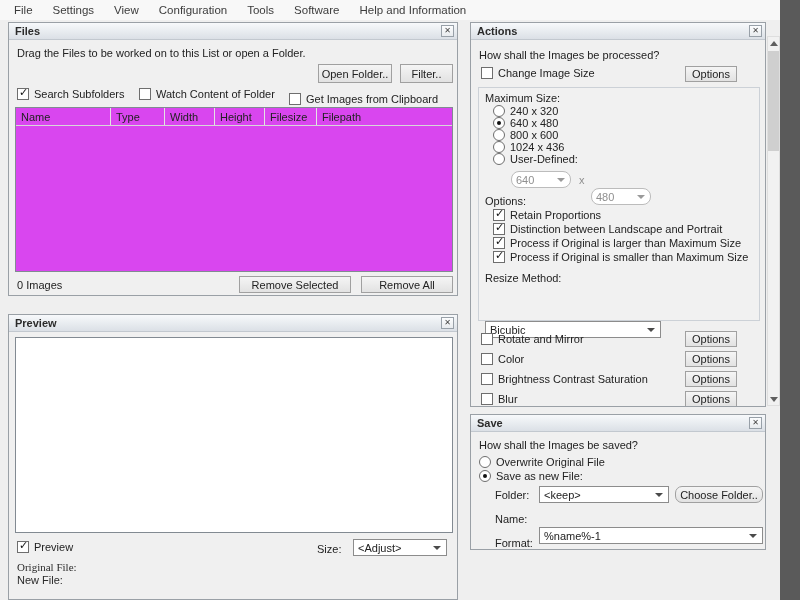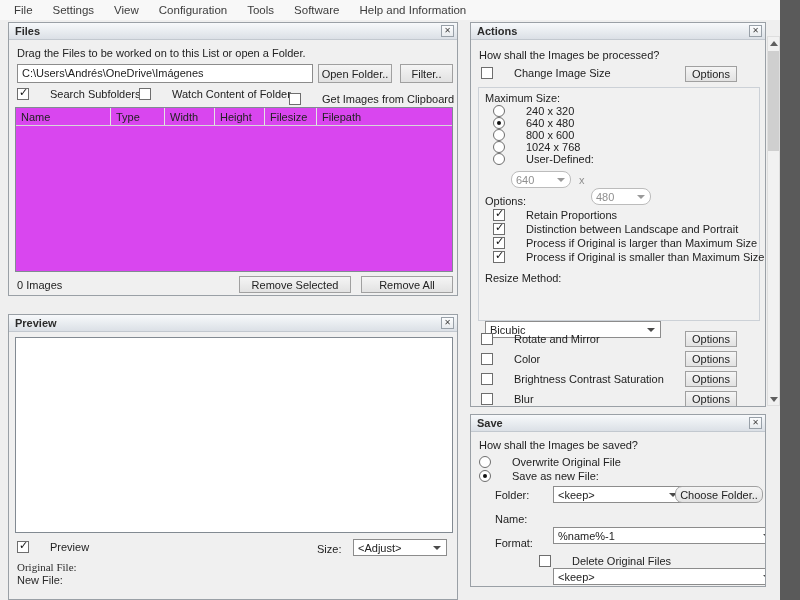--- a/index.html
+++ b/index.html
@@ -28,21 +28,21 @@
          display:flex; align-items:center; justify-content:center; font-size:11px; color:#222; cursor:default; }
   .input { background:#fff; border:1px solid #8c8c8c; padding:1px 4px; line-height:15px;
            white-space:nowrap; overflow:hidden; }
   .combo { background:#fff; border:1px solid #8c8c8c; padding:0 18px 0 4px;
            display:flex; align-items:center; position:relative; white-space:nowrap; overflow:hidden; }
   .combo::after { content:""; position:absolute; right:5px; top:50%; margin-top:-2px;
                   border-left:4px solid transparent; border-right:4px solid transparent; border-top:4px solid #4a4a4a; }
   .combo.dis { color:#8f8f8f; border-color:#bcbcbc;border-radius:8px; }
   .combo.dis::after { border-top-color:#9a9a9a; }
 
-  .cbrow, .rbrow { display:flex; align-items:center; gap:21px; white-space:nowrap; }
+  .cbrow, .rbrow { display:flex; align-items:center; gap:5px; white-space:nowrap; }
   .cb { width:12px; height:12px; border:1px solid #6e6e6e; background:#fff; position:relative; flex:none; }
   .cb.checked::after { content:"✓"; position:absolute; left:1px; top:-3px; font-size:11px; font-weight:bold; color:#111; }
   .rb { width:12px; height:12px; border:1px solid #6e6e6e; border-radius:50%; background:#fff; position:relative; flex:none; }
   .rb.sel::after { content:""; position:absolute; left:3px; top:3px; width:4px; height:4px; border-radius:50%; background:#111; }
 
   
   .tbl { position:absolute; background:#d946ef; border:1px solid #828a92; }
   .thead { display:flex; height:18px; border-bottom:1px solid #d8d8d8; align-items:center; }
   .th { padding-left:5px; border-right:1px solid #e4e4e4; height:100%; display:flex; align-items:center; color:#222; }
 
@@ -73,21 +73,20 @@
     <span class="mi">Help and Information</span>
   </div>
 
   <div class="panel" style="left:8px;top:22px;width:450px;height:274px;">
     <div class="titlebar">
       <span class="ptitle">Files</span>
       <span class="close">✕</span>
     </div>
     <div class="abs" style="left:8px;top:24px;">Drag the Files to be worked on to this List or open a Folder.</div>
 
-    <div class="input abs" style="left:8px;top:41px;width:296px;height:19px;">C:\Users\Andrés\OneDrive\Imágenes</div>
     <div class="btn abs" style="left:309px;top:41px;width:74px;height:19px;">Open Folder..</div>
     <div class="btn abs" style="left:391px;top:41px;width:53px;height:19px;">Filter..</div>
 
     <label class="cbrow abs" style="left:8px;top:65px;">
       <span class="cb checked"></span>
       <span>Search Subfolders</span>
     </label>
     <label class="cbrow abs" style="left:130px;top:65px;">
       <span class="cb"></span>
       <span>Watch Content of Folder</span>
@@ -155,21 +154,21 @@
       <label class="rbrow abs" style="left:14px;top:29px;">
         <span class="rb sel"></span>
         <span>640 x 480</span>
       </label>
       <label class="rbrow abs" style="left:14px;top:41px;">
         <span class="rb"></span>
         <span>800 x 600</span>
       </label>
       <label class="rbrow abs" style="left:14px;top:53px;">
         <span class="rb"></span>
-        <span>1024 x 768</span>
+        <span>1024 x 436</span>
       </label>
       <label class="rbrow abs" style="left:14px;top:65px;">
         <span class="rb"></span>
         <span>User-Defined:</span>
       </label>
 
       <div class="combo dis abs" style="left:32px;top:83px;width:60px;height:17px;">
         <span>640</span>
       </div>
       <span class="abs" style="left:100px;top:86px;color:#8f8f8f;">x</span>
@@ -230,21 +229,21 @@
   <div class="sb">
     <div class="sb-arr" style="top:0;">
         <span class="tri-up"></span>
       </div>
     <div class="sb-thumb"></div>
     <div class="sb-arr" style="bottom:0;">
         <span class="tri-dn"></span>
       </div>
   </div>
 
-  <div class="panel" style="left:470px;top:414px;width:296px;height:173px;padding-left:14px;">
+  <div class="panel" style="left:470px;top:414px;width:296px;height:136px;">
     <div class="titlebar">
       <span class="ptitle">Save</span>
       <span class="close">✕</span>
     </div>
     <div class="abs" style="left:8px;top:24px;">How shall the Images be saved?</div>
 
     <label class="rbrow abs" style="left:8px;top:41px;">
       <span class="rb"></span>
       <span>Overwrite Original File</span>
     </label>

